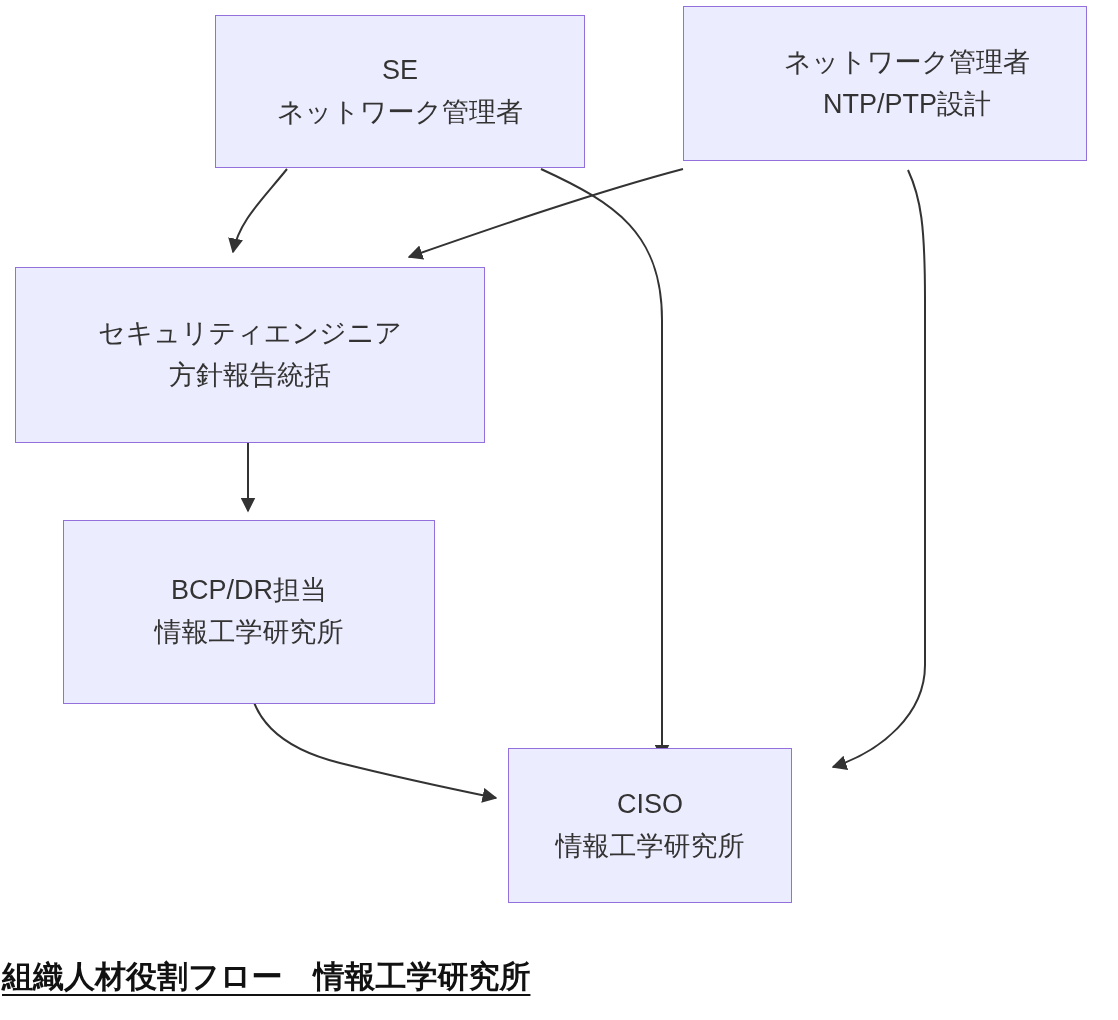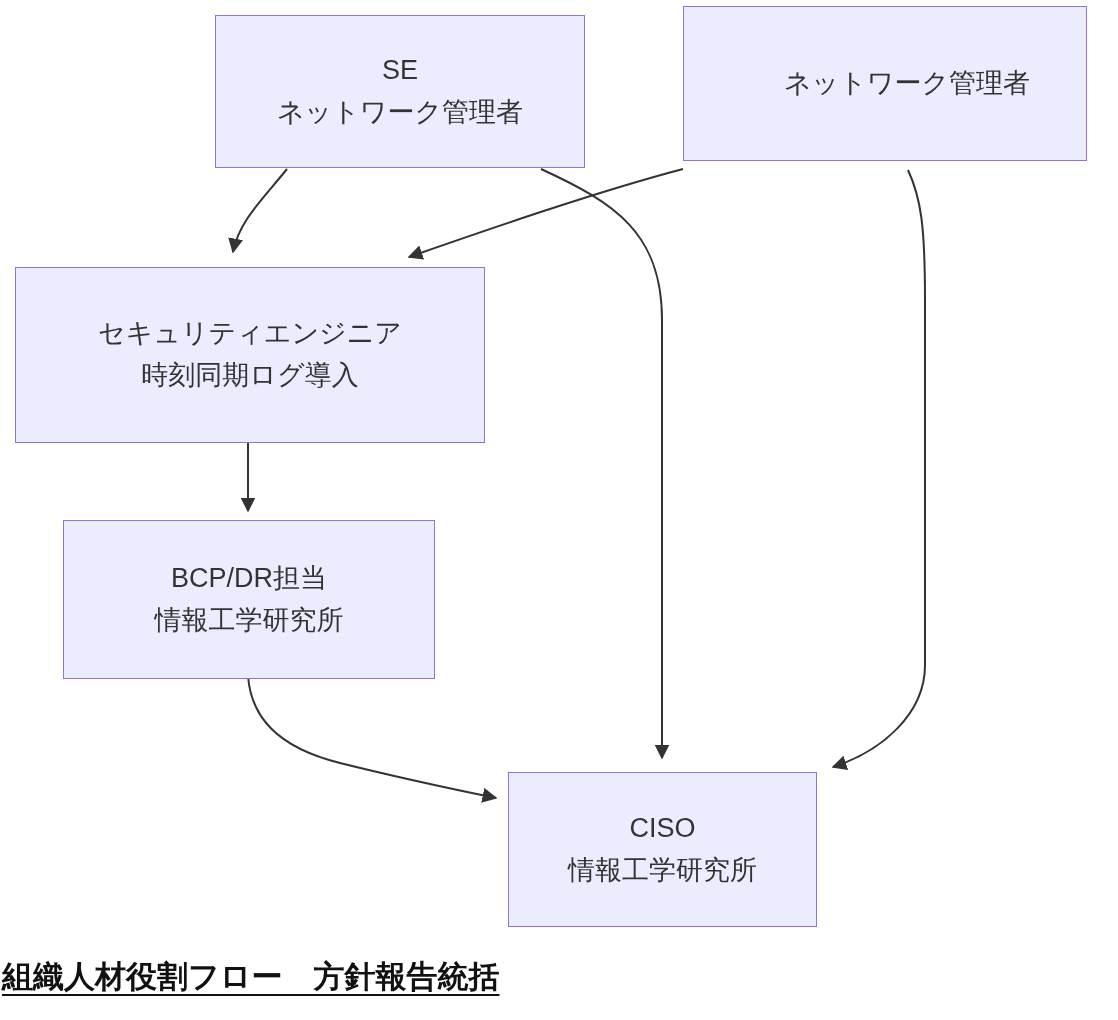--- a/index.html
+++ b/index.html
@@ -38,22 +38,22 @@
     flex-direction: column;
     align-items: center;
     justify-content: center;
     text-align: center;
     font-size: 27px;
     line-height: 1.55;
   }
   #node-se                { left: 215px; top: 15px;  width: 370px; height: 153px; }
   #node-network-admin     { left: 683px; top: 6px;  width: 404px; height: 155px; padding-left: 44px; }
   #node-security-engineer { left: 15px;  top: 267px; width: 470px; height: 176px; }
-  #node-bcp-dr            { left: 63px;  top: 520px; width: 372px; height: 159px; }
-  #node-ciso              { left: 508px; top: 772px; width: 309px; height: 155px; align-items: center; }
+  #node-bcp-dr            { left: 63px;  top: 520px; width: 372px; height: 184px; }
+  #node-ciso              { left: 508px; top: 748px; width: 284px; height: 155px; align-items: center; }
   .caption {
     position: absolute;
     left: 2px;
     top: 956px;
     font-size: 31px;
     font-weight: 600;
     color: #111111;
     text-decoration: underline;
     text-decoration-thickness: 2px;
     text-underline-offset: 7px;
@@ -79,32 +79,33 @@
     <path class="edge" d="M 248 676 C 251 716, 276 747, 340 763 C 404 779, 457 790, 496 798" marker-end="url(#arrowhead)"></path>
   </svg>
 
   <div class="node" id="node-se">
     <span>SE</span>
     <span>ネットワーク管理者</span>
   </div>
 
   <div class="node" id="node-network-admin">
     <span>ネットワーク管理者</span>
+    <span>NTP/PTP設計</span>
   </div>
 
   <div class="node" id="node-security-engineer">
     <span>セキュリティエンジニア</span>
-    <span>時刻同期ログ導入</span>
+    <span>方針報告統括</span>
   </div>
 
   <div class="node" id="node-bcp-dr">
     <span>BCP/DR担当</span>
     <span>情報工学研究所</span>
   </div>
 
   <div class="node" id="node-ciso">
     <span>CISO</span>
     <span>情報工学研究所</span>
   </div>
 
-  <div class="caption">組織人材役割フロー　方針報告統括</div>
+  <div class="caption">組織人材役割フロー　情報工学研究所</div>
 
 </div>
 
 </body></html>

